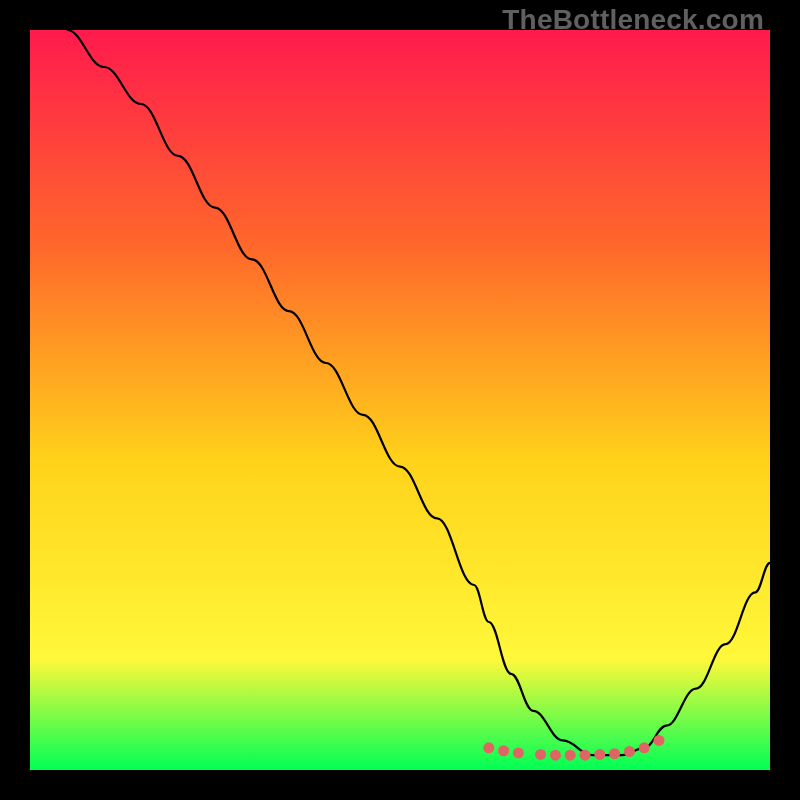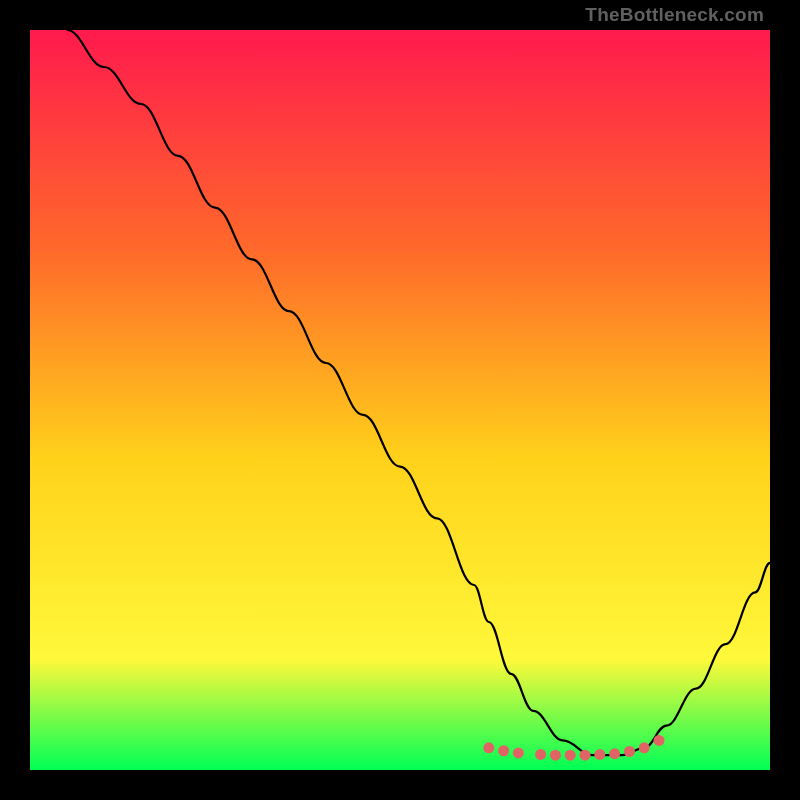--- a/index.html
+++ b/index.html
@@ -23,21 +23,21 @@
     left: 0;
     top: 0;
     width: 740px;
     height: 740px;
   }
   .watermark {
     position: absolute;
     top: 4px;
     right: 36px;
     font-family: Arial, Helvetica, sans-serif;
-    font-size: 19px;
+    font-size: 28px;
     font-weight: 600;
     color: #606060;
     letter-spacing: 0.2px;
   }
 </style>
 </head>
 <body>
 
 <div class="frame">
   <svg class="plot-area" viewBox="0 0 740 740">

